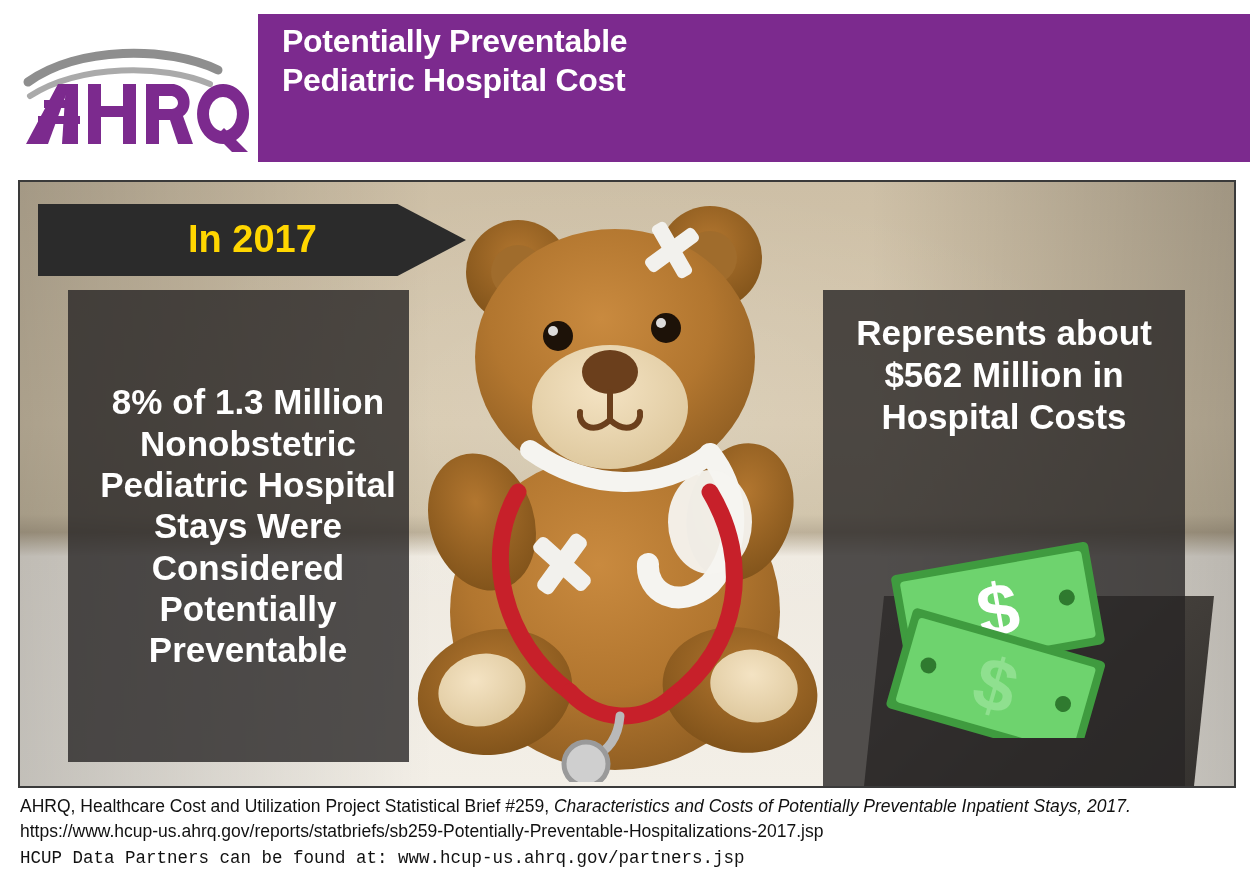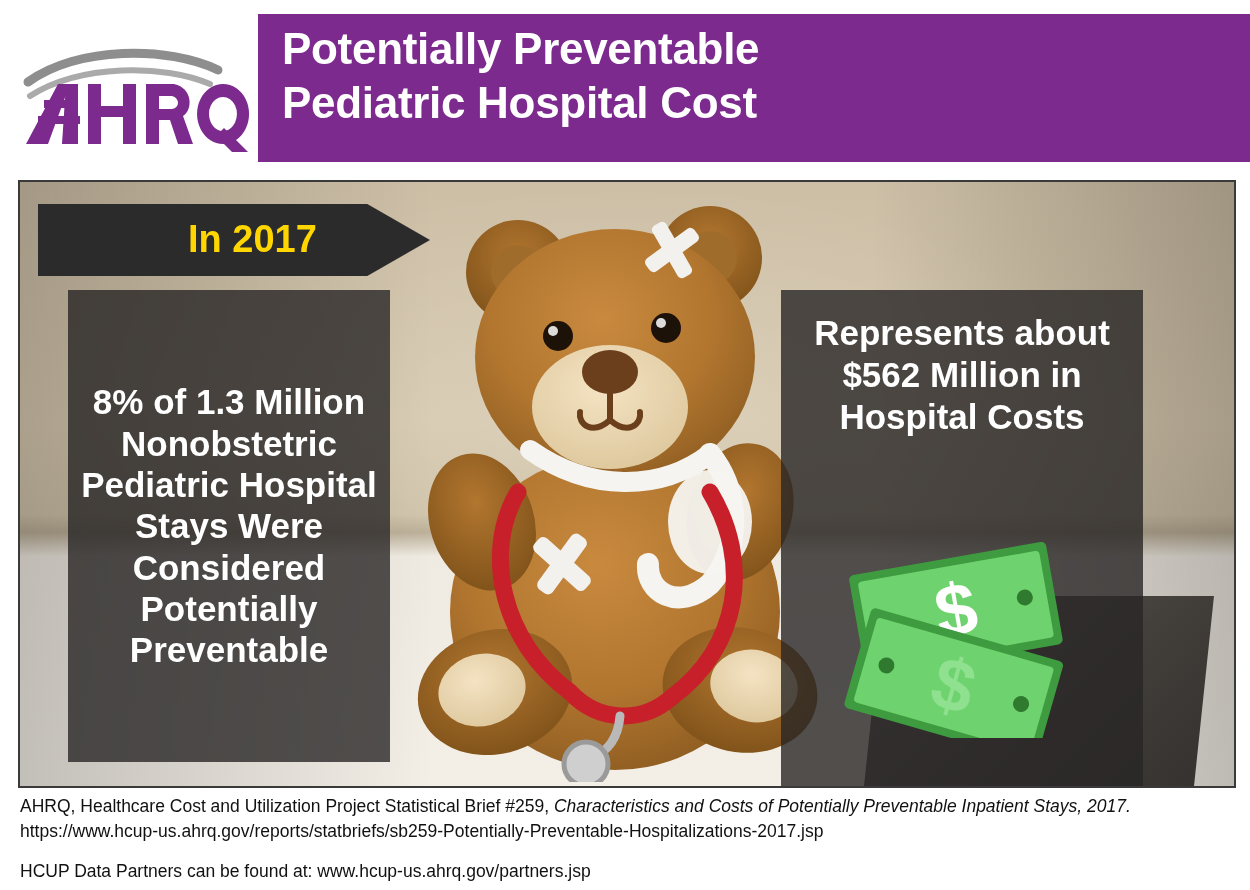--- a/index.html
+++ b/index.html
@@ -35,21 +35,21 @@
     width: 992px;
     height: 148px;
     background: #7c2a8e;
   }
   .header-title {
     position: absolute;
     left: 282px;
     top: 22px;
     width: 960px;
     color: #ffffff;
-    font-size: 44px;
+    font-size: 32px;
     font-weight: bold;
     line-height: 1.23;
     letter-spacing: -0.3px;
   }
   .header-title .line2 { display: block; }
 
   
   .logo {
     position: absolute;
     left: 18px;
@@ -109,20 +109,21 @@
   }
   .bear svg { display: block; }
 
   
   .banner {
     position: absolute;
     left: 18px;
     top: 22px;
     width: 392px;
     height: 72px;
+    padding-left: 36px;
   }
   .banner-shape {
     position: absolute;
     inset: 0;
     background: #2b2b2b;
     clip-path: polygon(0 0, 84% 0, 100% 50%, 84% 100%, 0 100%);
   }
   .banner-text {
     position: absolute;
     left: 150px;
@@ -136,34 +137,35 @@
   .stat-box-left {
     position: absolute;
     left: 48px;
     top: 108px;
     width: 322px;
     height: 472px;
     background: rgba(40,38,38,0.80);
     display: flex;
     align-items: center;
     justify-content: center;
+    padding-left: 19px;
   }
   .stat-box-left .stat-text {
     color: #ffffff;
     font-size: 35px;
     font-weight: bold;
     line-height: 1.18;
     text-align: center;
     padding: 0 10px;
   }
 
   
   .stat-box-right {
     position: absolute;
-    left: 761px;
+    left: 803px;
     top: 108px;
     width: 362px;
     height: 584px;
     background: rgba(40,38,38,0.80);
   }
   .stat-box-right .stat-text {
     position: absolute;
     left: 0;
     top: 22px;
     width: 100%;
@@ -187,21 +189,21 @@
     position: absolute;
     left: 20px;
     top: 794px;
     width: 1212px;
     color: #111111;
     font-size: 17.5px;
     line-height: 1.42;
   }
   .footer .line { display: block; }
   .footer .ital { font-style: italic; margin-top: 35px; }
-  .footer .partners { margin-top: 15px; display: block; }
+  .footer .partners { margin-top: 2px; display: block; font-family: Liberation Mono, monospace; }
 </style>
 </head>
 <body>
 
 <div class="page">
 
   <div class="header">
     <div class="header-bar"></div>
 
     <div class="logo">

